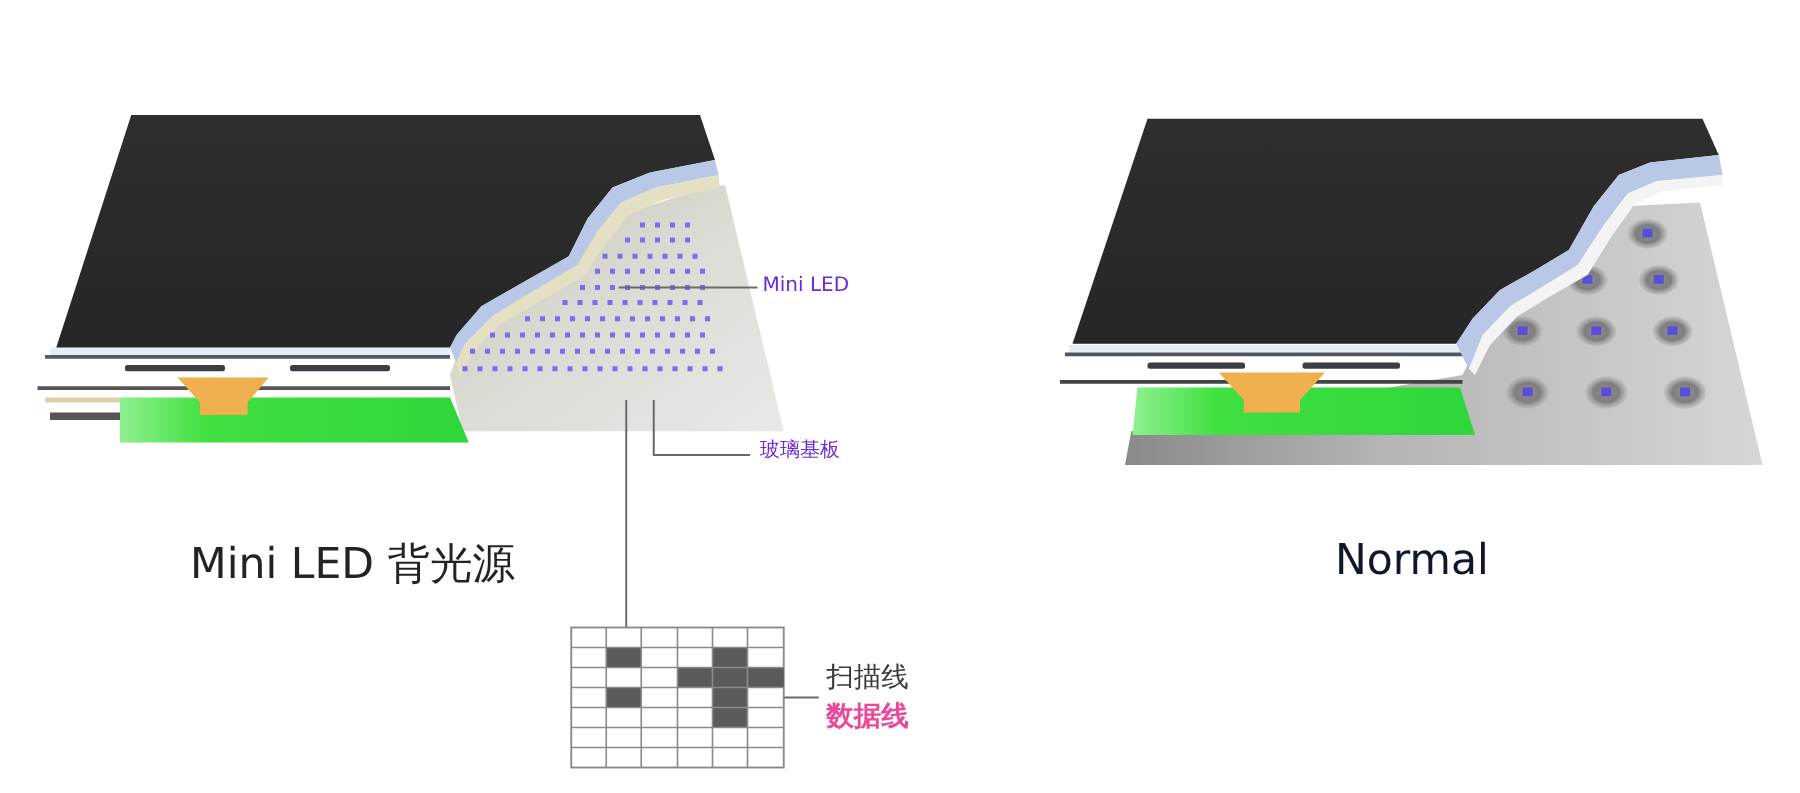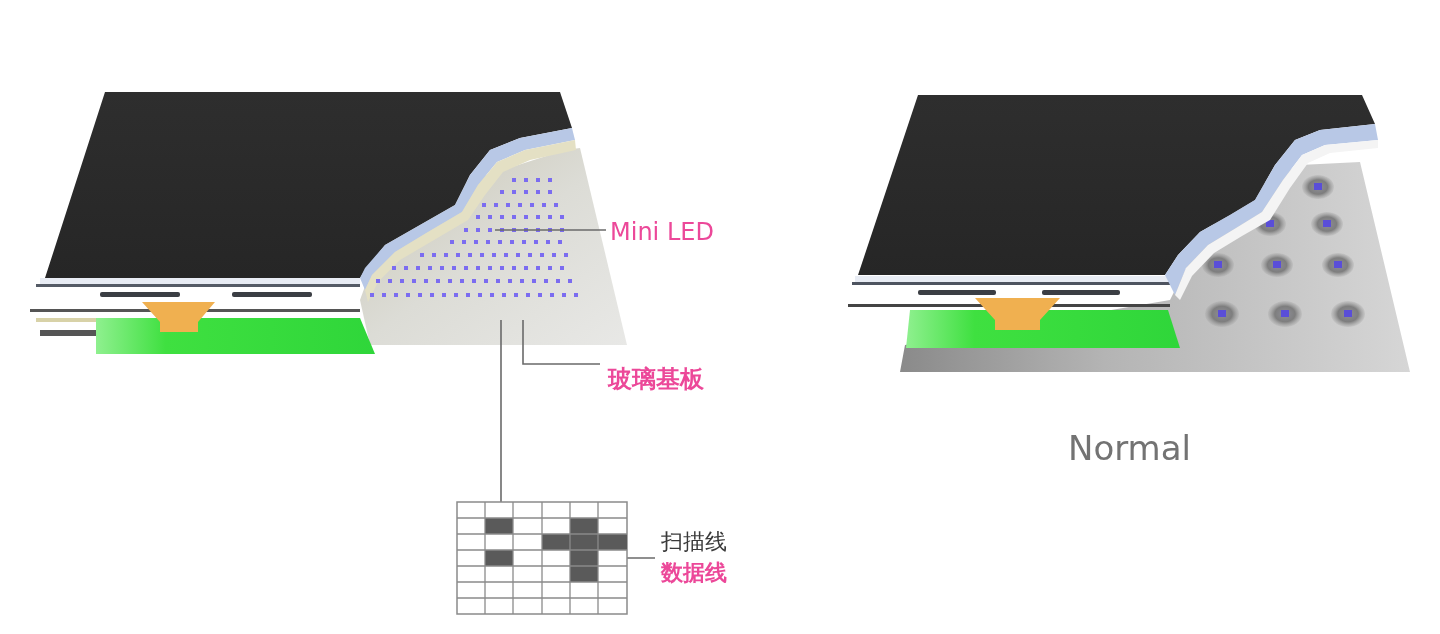--- a/index.html
+++ b/index.html
@@ -1,23 +1,23 @@
 <!DOCTYPE html>
 <html><head>
 <meta charset="utf-8">
 <style>
   html, body { margin: 0; padding: 0; background: #ffffff; }
   body { width: 1440px; height: 634px; position: relative; overflow: hidden; font-family: "DejaVu Sans", "Liberation Sans", sans-serif; }
   .canvas { position: absolute; left: 0; top: 0; width: 1440px; height: 634px; }
   .label { position: absolute; color: #2a2a2a; white-space: nowrap; }
-  .callout { position: absolute; color: #ec4899; font-size: 24px; white-space: nowrap; }
+  .callout { position: absolute; color: #6d28d9; font-size: 16px; white-space: nowrap; }
   .title-left { left: 152px; top: 428px; font-size: 34px; color: #232323; }
-  .title-right { left: 1068px; top: 428px; font-size: 34px; color: #737373; }
+  .title-right { left: 1068px; top: 428px; font-size: 34px; color: #0f172a; }
   .lbl-miniled { left: 610px; top: 218px; }
-  .lbl-glass { left: 608px; top: 363px; font-weight: bold; }
+  .lbl-glass { left: 608px; top: 350px; }
   .lbl-scan { left: 661px; top: 527px; font-size: 22px; color: #3a3a3a; font-weight: normal; }
   .lbl-data { left: 661px; top: 558px; font-size: 22px; color: #ec4899; font-weight: bold; }
   svg { position: absolute; left: 0; top: 0; }
 </style>
 </head>
 <body>
 
 <div class="canvas">
   <svg width="1440" height="634" viewBox="0 0 1440 634">
     <defs>
@@ -242,18 +242,19 @@
       <rect x="848" y="304" width="322" height="3" fill="#444"></rect>
       <path d="M910 310 L1168 310 L1180 348 L906 348 Z" fill="url(#greenGrad)"></path>
       <path d="M975 298 L1060 298 L1040 320 L1040 330 L995 330 L995 320 Z" fill="#f0b050"></path>
 
       <path d="M918 95 L1362 95 L1375 124 L1320 130 L1295 140 L1275 165 L1255 200 L1230 215 L1200 232 L1178 255 L1165 275 L858 275 Z" fill="url(#darkGrad)"></path>
       <path d="M1165 275 L1178 255 L1200 232 L1230 215 L1255 200 L1275 165 L1295 140 L1320 130 L1375 124 L1378 140 L1325 145 L1302 155 L1283 180 L1262 212 L1236 228 L1208 245 L1186 268 L1175 295 Z" fill="#b8c8e6"></path>
       <path d="M1175 295 L1186 268 L1208 245 L1236 228 L1262 212 L1283 180 L1302 155 L1325 145 L1378 140 L1378 148 L1330 153 L1308 163 L1290 188 L1270 220 L1242 236 L1214 253 L1192 276 L1180 300 Z" fill="#f4f4f4"></path>
     </g>
   </svg>
 
+  <div class="label title-left">Mini LED 背光源</div>
   <div class="label title-right">Normal</div>
   <div class="callout lbl-miniled">Mini LED</div>
   <div class="callout lbl-glass">玻璃基板</div>
   <div class="label lbl-scan">扫描线</div>
   <div class="label lbl-data">数据线</div>
 </div>
 
 </body></html>

